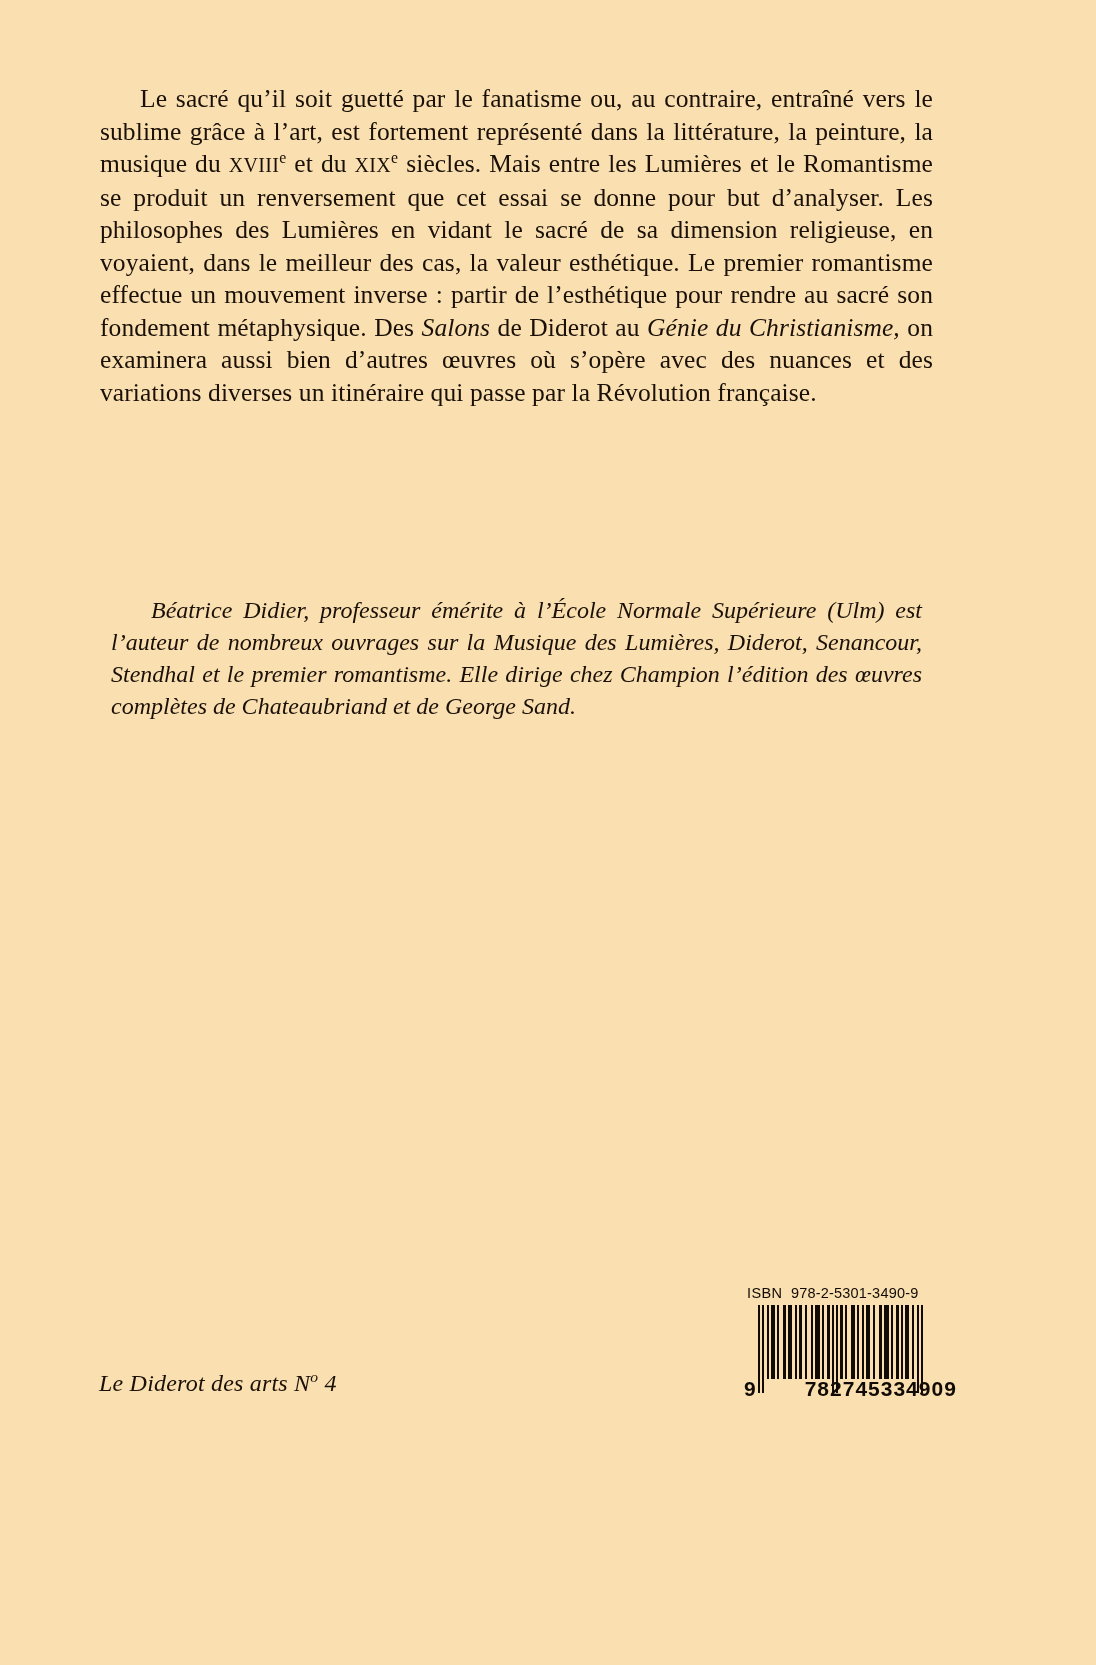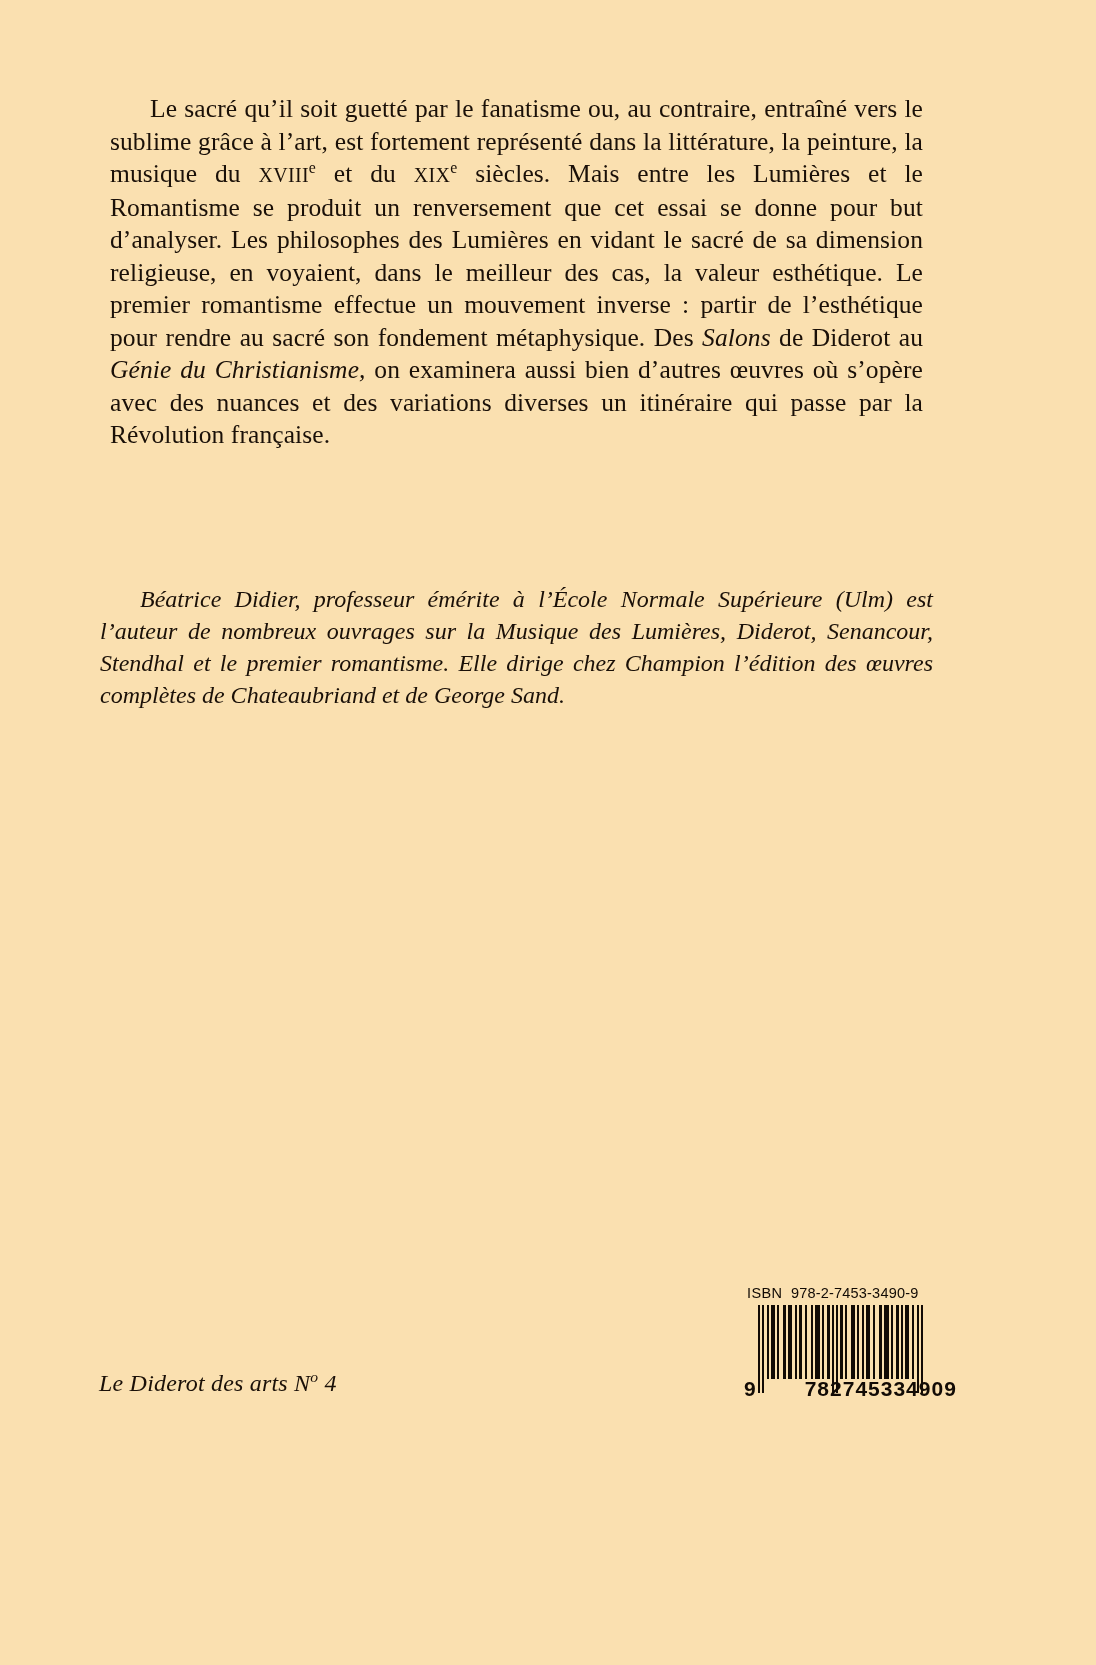--- a/index.html
+++ b/index.html
@@ -25,21 +25,21 @@
     left: 100px;
     top: 83px;
     width: 833px;
     font-size: 25.5px;
     line-height: 32.5px;
     text-align: justify;
     text-justify: inter-word;
     letter-spacing: 0.1px;
   }
   .blurb p {
-    margin: 10px;
+    margin: 0;
     text-indent: 40px;
   }
   .blurb i {
     font-style: italic;
   }
   .sc {
     font-size: 20px;
     letter-spacing: 0.3px;
   }
   sup {
@@ -52,21 +52,21 @@
     left: 100px;
     top: 583px;
     width: 833px;
     font-size: 24px;
     line-height: 32px;
     font-style: italic;
     text-align: justify;
     text-justify: inter-word;
   }
   .bio p {
-    margin: 0;
+    margin: 11px;
     text-indent: 40px;
   }
   .series {
     position: absolute;
     left: 99px;
     top: 1370px;
     font-size: 24px;
     font-style: italic;
     letter-spacing: 0.2px;
     white-space: nowrap;
@@ -153,21 +153,21 @@
     <p><span>Le sacré qu’il soit guetté par le fanatisme ou, au contraire, entraîné vers le sublime grâce à l’art, est fortement représenté dans la littérature, la peinture, la musique du </span><span class="sc">XVIII</span><sup>e</sup><span> et du </span><span class="sc">XIX</span><sup>e</sup><span> siècles. Mais entre les Lumières et le Romantisme se produit un renversement que cet essai se donne pour but d’analyser. Les philosophes des Lumières en vidant le sacré de sa dimension religieuse, en voyaient, dans le meilleur des cas, la valeur esthétique. Le premier romantisme effectue un mouvement inverse : partir de l’esthétique pour rendre au sacré son fondement métaphysique. Des </span><i>Salons</i><span> de Diderot au </span><i>Génie du Christianisme,</i><span> on examinera aussi bien d’autres œuvres où s’opère avec des nuances et des variations diverses un itinéraire qui passe par la Révolution française.</span></p>
   </div>
 
   <div class="bio">
     <p>Béatrice Didier, professeur émérite à l’École Normale Supérieure (Ulm) est l’auteur de nombreux ouvrages sur la Musique des Lumières, Diderot, Senancour, Stendhal et le premier romantisme. Elle dirige chez Champion l’édition des œuvres complètes de Chateaubriand et de George Sand.</p>
   </div>
 
   <div class="series"><span>Le Diderot des arts N</span><sup>o</sup><span> 4</span></div>
 
   <div class="barcode-block">
-    <div class="isbn-line"><span class="lbl">ISBN</span>&nbsp;&nbsp;<span>978-2-7453-3490-9</span></div>
+    <div class="isbn-line"><span class="lbl">ISBN</span>&nbsp;&nbsp;<span>978-2-5301-3490-9</span></div>
     <div class="barcode">
       <div class="bars">
         <div class="bar tall" style="width:2px"></div>
           <div class="gap" style="width:2px"></div>
           <div class="bar tall" style="width:2px"></div>
           <div class="gap" style="width:3px"></div>
         <div class="bar" style="width:2px"></div>
           <div class="gap" style="width:2px"></div>
           <div class="bar" style="width:4px"></div>
           <div class="gap" style="width:2px"></div>

